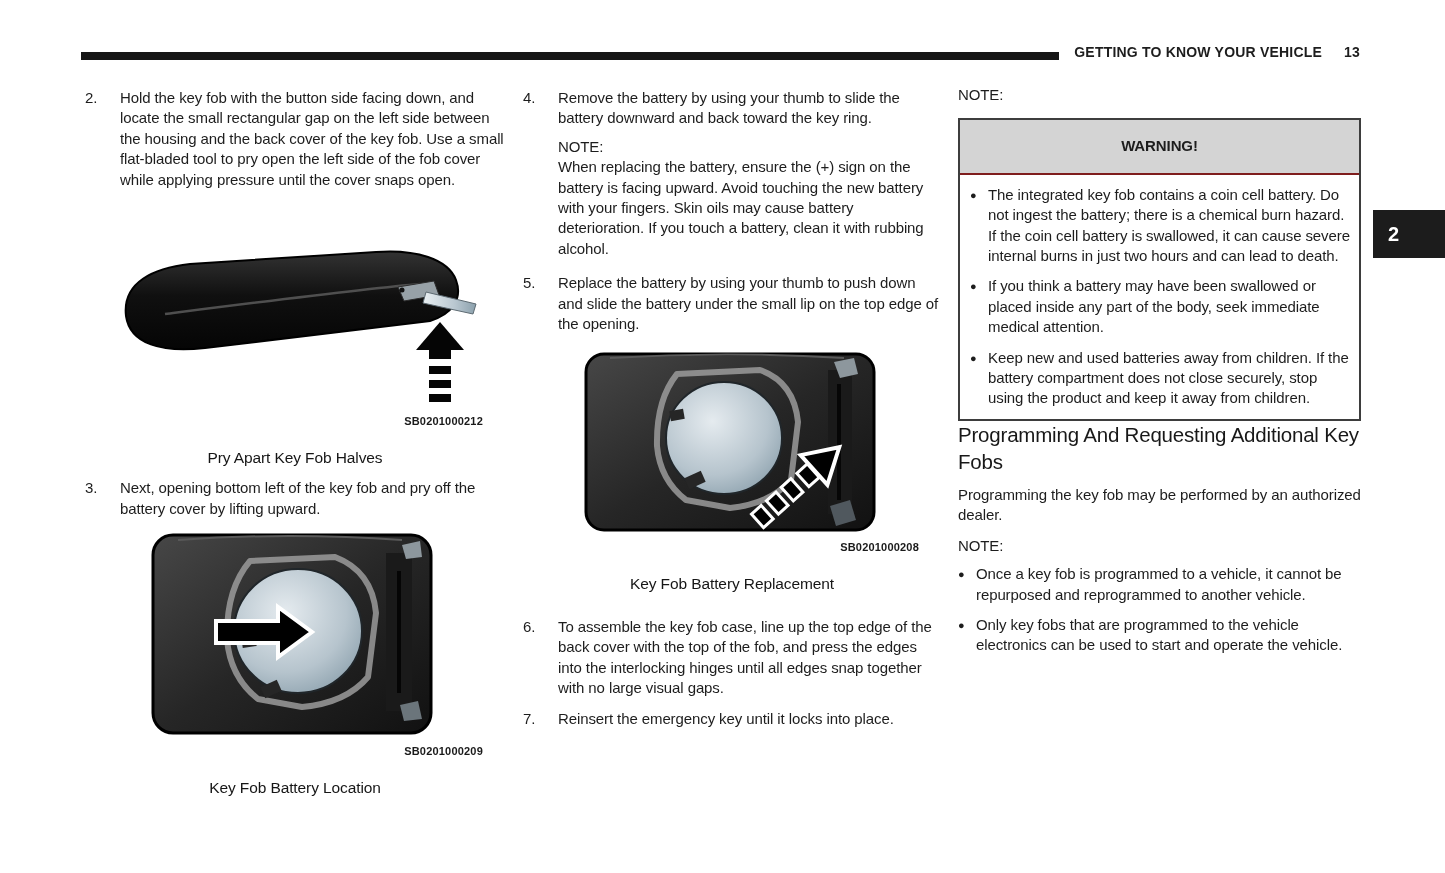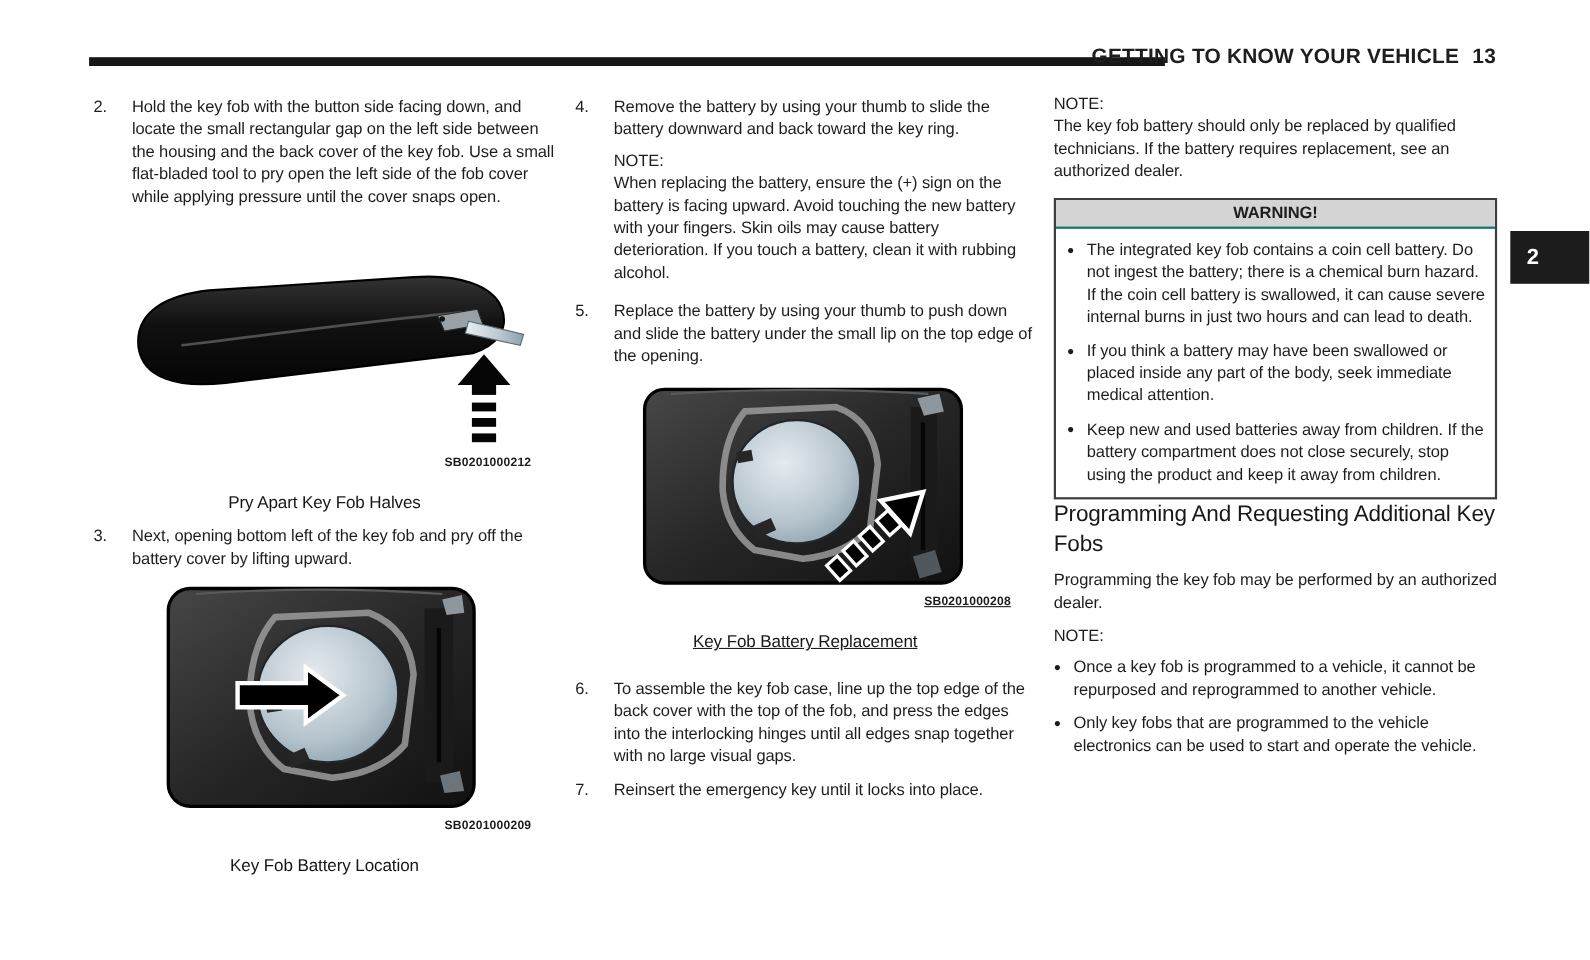--- a/index.html
+++ b/index.html
@@ -2,41 +2,41 @@
 <html><head>
 <meta charset="utf-8">
 <style>
   html,body{margin:0;padding:0;}
   body{
     width:1445px;height:873px;position:relative;background:#ffffff;
     font-family:"Liberation Sans",sans-serif;color:#1d1d1d;
     font-size:15px;line-height:20.4px;letter-spacing:-0.1px;overflow:hidden;
   }
   .top-rule{position:absolute;left:81px;top:52px;width:978px;height:8px;background:#161616;}
-  .page-header{position:absolute;top:42px;right:85px;display:flex;gap:12px;
-    font-weight:bold;font-size:19px;letter-spacing:0.2px;}
+  .page-header{position:absolute;top:42px;right:85px;display:flex;gap:22px;
+    font-weight:bold;font-size:14px;letter-spacing:0.2px;}
   .chapter-tab{position:absolute;right:0;top:210px;width:72px;height:48px;background:#1c1c1c;
     color:#fff;font-size:20px;font-weight:bold;display:flex;align-items:center;padding-left:15px;box-sizing:border-box;}
   .col{position:absolute;top:88px;}
   .col-left{left:85px;width:420px;}
   .col-mid{left:523px;width:418px;}
   .col-right{left:958px;width:403px;top:85px;}
   .step{display:flex;}
   .step .num{flex:none;width:35px;}
   .step .txt{flex:1;}
   .fig{text-align:center;}
   .fig svg{display:block;margin:0 auto;}
   .fig-code{display:block;text-align:right;padding-right:22px;font-size:11px;font-weight:bold;
     letter-spacing:0.2px;color:#1a1a1a;line-height:14px;margin-top:2px;}
   .fig-caption{font-size:15.5px;margin-top:20px;color:#161616;}
   .note-label{margin-top:8px;}
   .indent{margin-left:35px;}
   .warning-box{border:2px solid #3d3d3d;margin-top:13px;}
-  .warning-header{background:#d4d4d4;border-bottom:2px solid #0f766e;text-align:center;
-    font-weight:bold;font-size:15px;padding:2px 0;}
+  .warning-header{background:#d4d4d4;border-bottom:2px solid #7f1d1d;text-align:center;
+    font-weight:bold;font-size:15px;padding:16px 0;}
   .warning-body{padding:10px 8px 10px 10px;}
   .bullet-row{display:flex;margin-bottom:10px;}
   .bullet-row:last-child{margin-bottom:0;}
   .dot{flex:none;width:18px;font-size:11px;line-height:20.4px;}
   .section-heading{font-size:20.5px;line-height:27px;letter-spacing:-0.2px;color:#181818;}
   .section-text{margin-top:10px;}
   .mt8{margin-top:8px;}.mt10{margin-top:10px;}.mt14{margin-top:14px;}.mt22{margin-top:22px;}
   .fig-m1{margin-top:42px;}
   .fig-m2{margin-top:8px;}
   .fig-m3{margin-top:14px;}
@@ -137,21 +137,21 @@
   </div>
 
   <div class="indent note-label">NOTE:</div>
   <div class="indent">When replacing the battery, ensure the (+) sign on the battery is facing upward. Avoid touching the new battery with your fingers. Skin oils may cause battery deterioration. If you touch a battery, clean it with rubbing alcohol.</div>
 
   <div class="step mt14">
     <span class="num">5.</span>
     <span class="txt">Replace the battery by using your thumb to push down and slide the battery under the small lip on the top edge of the opening.</span>
   </div>
 
-  <figure class="fig fig-m3" style="margin:14px 0 0 0;text-decoration:underline;">
+  <figure class="fig fig-m3" style="margin:14px 0 0 0;">
     <svg width="300" height="190" viewBox="0 0 300 190">
       <defs>
         <linearGradient id="bodyG3" x1="0" y1="0" x2="1" y2="1">
           <stop offset="0" stop-color="#474747"></stop>
             <stop offset="0.5" stop-color="#262626"></stop>
             <stop offset="1" stop-color="#111111"></stop>
         </linearGradient>
         <radialGradient id="battG3" cx="0.4" cy="0.35" r="0.8">
           <stop offset="0" stop-color="#e5ebef"></stop>
             <stop offset="0.6" stop-color="#b6c4cd"></stop>
@@ -187,21 +187,20 @@
 
   <div class="step mt10">
     <span class="num">7.</span>
     <span class="txt">Reinsert the emergency key until it locks into place.</span>
   </div>
 </div>
 
 <div class="col col-right">
 
   <div>NOTE:</div>
-  <div>The key fob battery should only be replaced by qualified technicians. If the battery requires replacement, see an authorized dealer.</div>
 
   <div class="warning-box">
     <div class="warning-header">WARNING!</div>
     <div class="warning-body">
       <div class="bullet-row">
         <span class="dot">●</span>
         <span>The integrated key fob contains a coin cell battery. Do not ingest the battery; there is a chemical burn hazard. If the coin cell battery is swallowed, it can cause severe internal burns in just two hours and can lead to death.</span>
       </div>
       <div class="bullet-row">
         <span class="dot">●</span>

